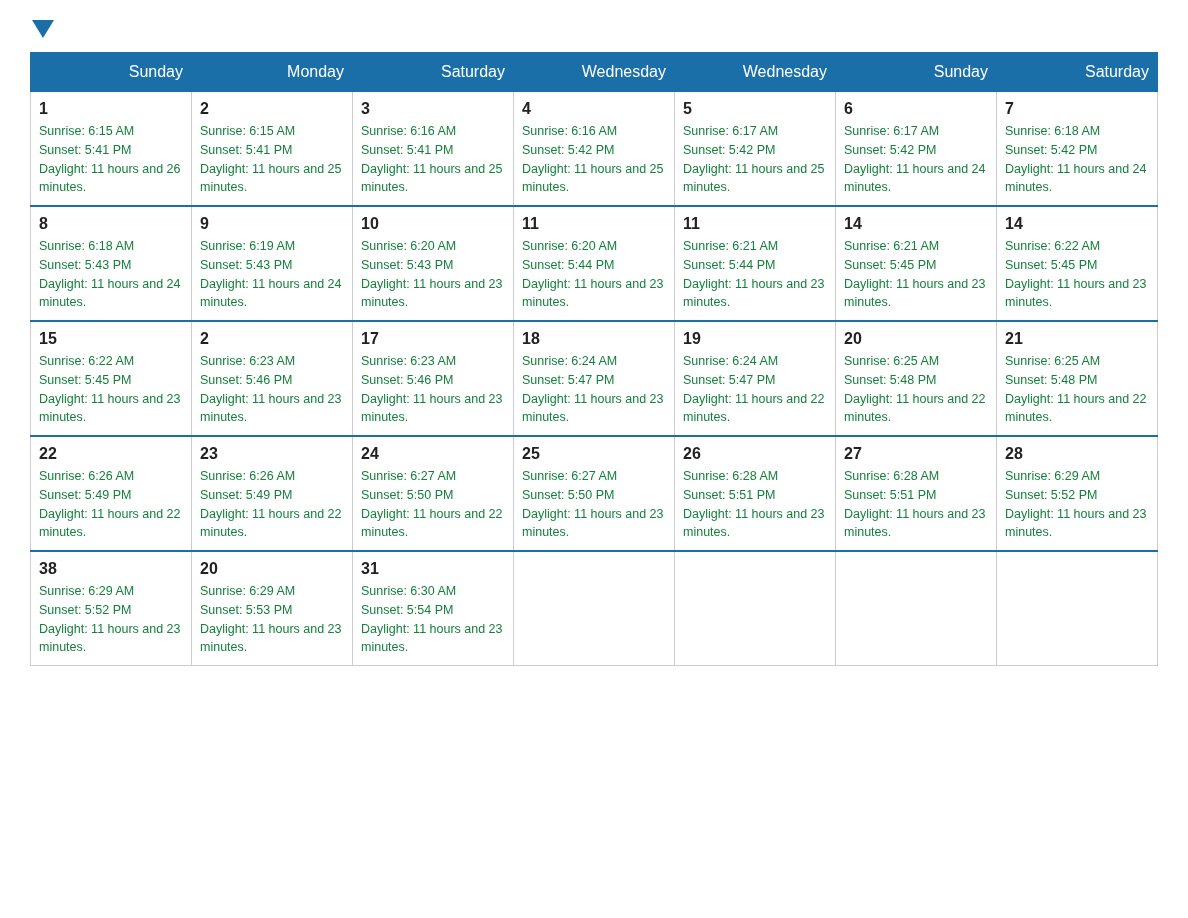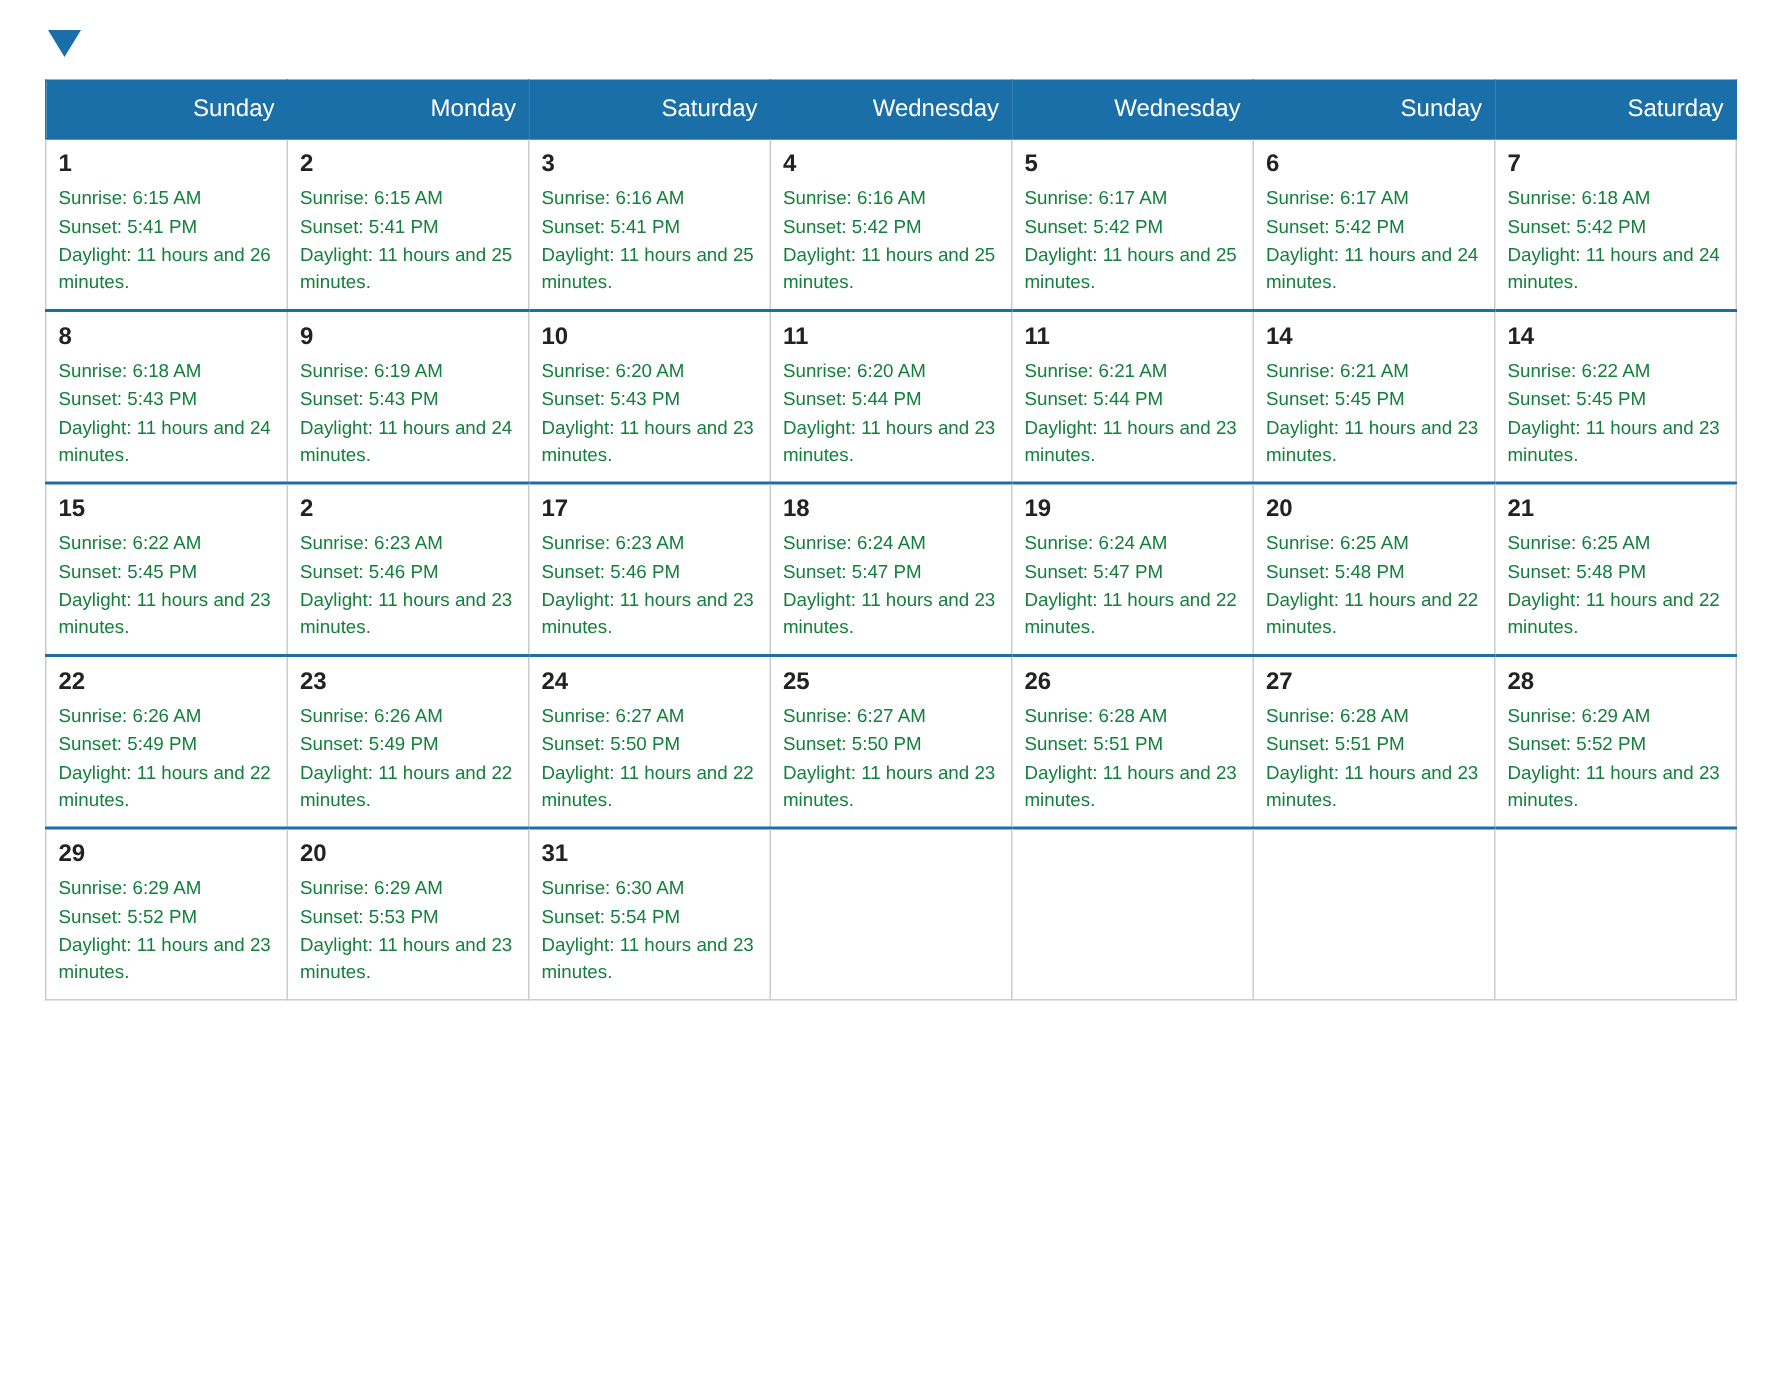--- a/index.html
+++ b/index.html
@@ -239,21 +239,21 @@
         <div class="day-number">27</div>
         <div class="day-info">Sunrise: 6:28 AM<br>Sunset: 5:51 PM<br>Daylight: 11 hours and 23 minutes.</div>
       </td>
         <td>
         <div class="day-number">28</div>
         <div class="day-info">Sunrise: 6:29 AM<br>Sunset: 5:52 PM<br>Daylight: 11 hours and 23 minutes.</div>
       </td>
       </tr>
       <tr class="row-separator">
         <td>
-        <div class="day-number">29</div>
+        <div class="day-number">38</div>
         <div class="day-info">Sunrise: 6:29 AM<br>Sunset: 5:52 PM<br>Daylight: 11 hours and 23 minutes.</div>
       </td>
         <td>
         <div class="day-number">20</div>
         <div class="day-info">Sunrise: 6:29 AM<br>Sunset: 5:53 PM<br>Daylight: 11 hours and 23 minutes.</div>
       </td>
         <td>
         <div class="day-number">31</div>
         <div class="day-info">Sunrise: 6:30 AM<br>Sunset: 5:54 PM<br>Daylight: 11 hours and 23 minutes.</div>
       </td>

